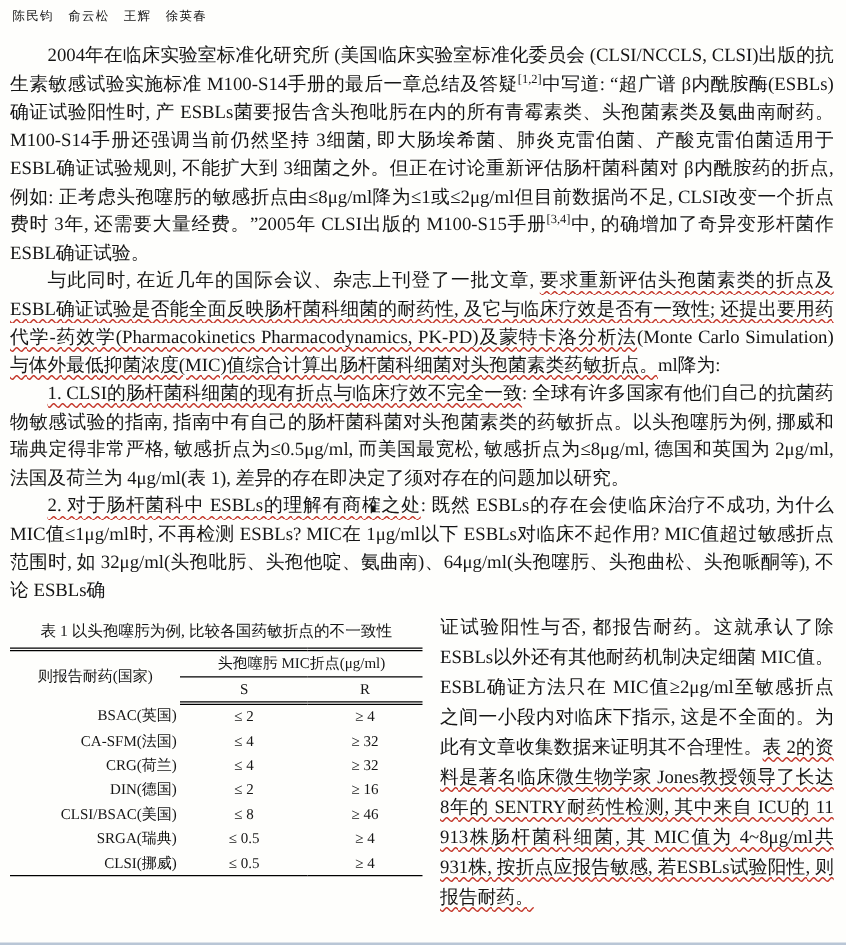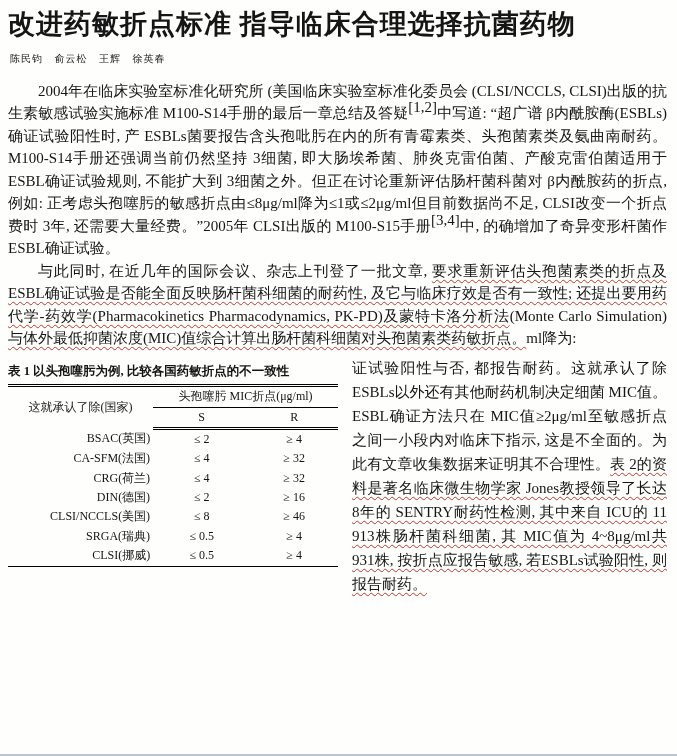--- a/index.html
+++ b/index.html
@@ -15,65 +15,66 @@
     color:#151515;
   }
   .page::after { content:""; position:absolute; left:0; right:0; bottom:0; height:2px; background:#b9c6d6; }
   .title {
     font-size:27px; font-weight:700; margin:2px 0 10px 0;
     letter-spacing:1px; line-height:1.25;
   }
   .authors { font-size:10px; letter-spacing:1px; margin:0 0 14px 2px; word-spacing:8px; }
   p.body { font-size:15px; line-height:22.5px; text-align:justify; margin:0; }
   .ind { text-indent:2em; }
-  sup { font-size:15px; line-height:0; }
+  sup { font-size:10px; line-height:0; }
   .ru {
     text-decoration:underline;
     text-decoration-style:wavy;
     text-decoration-color:#c4372a;
     text-decoration-thickness:1px;
     text-underline-offset:3px;
   }
   .cols { display:flex; gap:14px; margin-top:6px; }
   .col-left  { flex:0 0 330px; width:330px; }
   .col-right { flex:1 1 auto; }
   .col-right p.body { line-height:24px; }
-  .tcap { font-size:12.5px; font-weight:700; margin:6px 0 3px 0; line-height:1.55; }
+  .tcap { font-size:12.5px; font-weight:400; text-align:center; margin:6px 0 3px 0; line-height:1.55; }
   table.tbl { width:100%; border-collapse:collapse; font-size:12px; border-top:3px double #000; }
   table.tbl th, table.tbl td { padding:1px 3px; text-align:center; font-weight:400; line-height:1.45; }
   table.tbl thead tr.subrow th { border-bottom:3px double #000; }
   table.tbl th.grpline { border-bottom:1px solid #000; }
   table.tbl tbody tr:last-child td { border-bottom:1.5px solid #000; }
   table.tbl tbody td.lft { text-align:right; }
 </style>
 </head>
 <body>
 
 <div class="page">
 
-  <h1 class="title">改进药敏折点标准 指导临床合理选择抗菌药物</h1>
 
   <div class="authors">陈民钧  俞云松  王辉  徐英春</div>
 
   <p class="body ind"><span>2004年在临床实验室标准化研究所 (美国临床实验室标准化委员会 (CLSI/NCCLS, CLSI)出版的抗生素敏感试验实施标准 M100-S14手册的最后一章总结及答疑</span><sup>[1,2]</sup><span>中写道: “超广谱 β内酰胺酶(ESBLs)确证试验阳性时, 产 ESBLs菌要报告含头孢吡肟在内的所有青霉素类、头孢菌素类及氨曲南耐药。M100-S14手册还强调当前仍然坚持 3细菌, 即大肠埃希菌、肺炎克雷伯菌、产酸克雷伯菌适用于 ESBL确证试验规则, 不能扩大到 3细菌之外。但正在讨论重新评估肠杆菌科菌对 β内酰胺药的折点, 例如: 正考虑头孢噻肟的敏感折点由≤8μg/ml降为≤1或≤2μg/ml但目前数据尚不足, CLSI改变一个折点费时 3年, 还需要大量经费。”2005年 CLSI出版的 M100-S15手册</span><sup>[3,4]</sup><span>中, 的确增加了奇异变形杆菌作 ESBL确证试验。</span></p>
 
   <p class="body ind"><span>与此同时, 在近几年的国际会议、杂志上刊登了一批文章, </span><span class="ru">要求重新评估头孢菌素类的折点及 ESBL确证试验是否能全面反映肠杆菌科细菌的耐药性, 及它与临床疗效是否有一致性; 还提出要用药代学-药效学(Pharmacokinetics Pharmacodynamics, PK-PD)及蒙特卡洛分析法</span><span>(Monte Carlo Simulation)</span><span class="ru">与体外最低抑菌浓度(MIC)值综合计算出肠杆菌科细菌对头孢菌素类药敏折点。</span><span>ml降为:</span></p>
 
+  <p class="body ind"><span class="ru">1. CLSI的肠杆菌科细菌的现有折点与临床疗效不完全一致</span><span>: 全球有许多国家有他们自己的抗菌药物敏感试验的指南, 指南中有自己的肠杆菌科菌对头孢菌素类的药敏折点。以头孢噻肟为例, 挪威和瑞典定得非常严格, 敏感折点为≤0.5μg/ml, 而美国最宽松, 敏感折点为≤8μg/ml, 德国和英国为 2μg/ml, 法国及荷兰为 4μg/ml(表 1), 差异的存在即决定了须对存在的问题加以研究。</span></p>
 
+  <p class="body ind"><span class="ru">2. 对于肠杆菌科中 ESBLs的理解有商榷之处</span><span>: 既然 ESBLs的存在会使临床治疗不成功, 为什么 MIC值≤1μg/ml时, 不再检测 ESBLs? MIC在 1μg/ml以下 ESBLs对临床不起作用? MIC值超过敏感折点范围时, 如 32μg/ml(头孢吡肟、头孢他啶、氨曲南)、64μg/ml(头孢噻肟、头孢曲松、头孢哌酮等), 不论 ESBLs确</span></p>
 
   <div class="cols">
 
     <div class="col-left">
 
       <div class="tcap">表 1  以头孢噻肟为例, 比较各国药敏折点的不一致性</div>
 
       <table class="tbl t1">
         <thead>
           <tr>
-            <th rowspan="2">这就承认了除(国家)</th>
+            <th rowspan="2">则报告耐药(国家)</th>
             <th colspan="2" class="grpline">头孢噻肟 MIC折点(μg/ml)</th>
           </tr>
           <tr class="subrow">
             <th>S</th>
             <th>R</th>
           </tr>
         </thead>
         <tbody>
           <tr>
             <td class="lft">BSAC(英国)</td>
@@ -89,21 +90,21 @@
             <td class="lft">CRG(荷兰)</td>
             <td>≤ 4</td>
             <td>≥ 32</td>
           </tr>
           <tr>
             <td class="lft">DIN(德国)</td>
             <td>≤ 2</td>
             <td>≥ 16</td>
           </tr>
           <tr>
-            <td class="lft">CLSI/NCCLS(美国)</td>
+            <td class="lft">CLSI/BSAC(美国)</td>
             <td>≤ 8</td>
             <td>≥ 46</td>
           </tr>
           <tr>
             <td class="lft">SRGA(瑞典)</td>
             <td>≤ 0.5</td>
             <td>≥ 4</td>
           </tr>
           <tr>
             <td class="lft">CLSI(挪威)</td>

